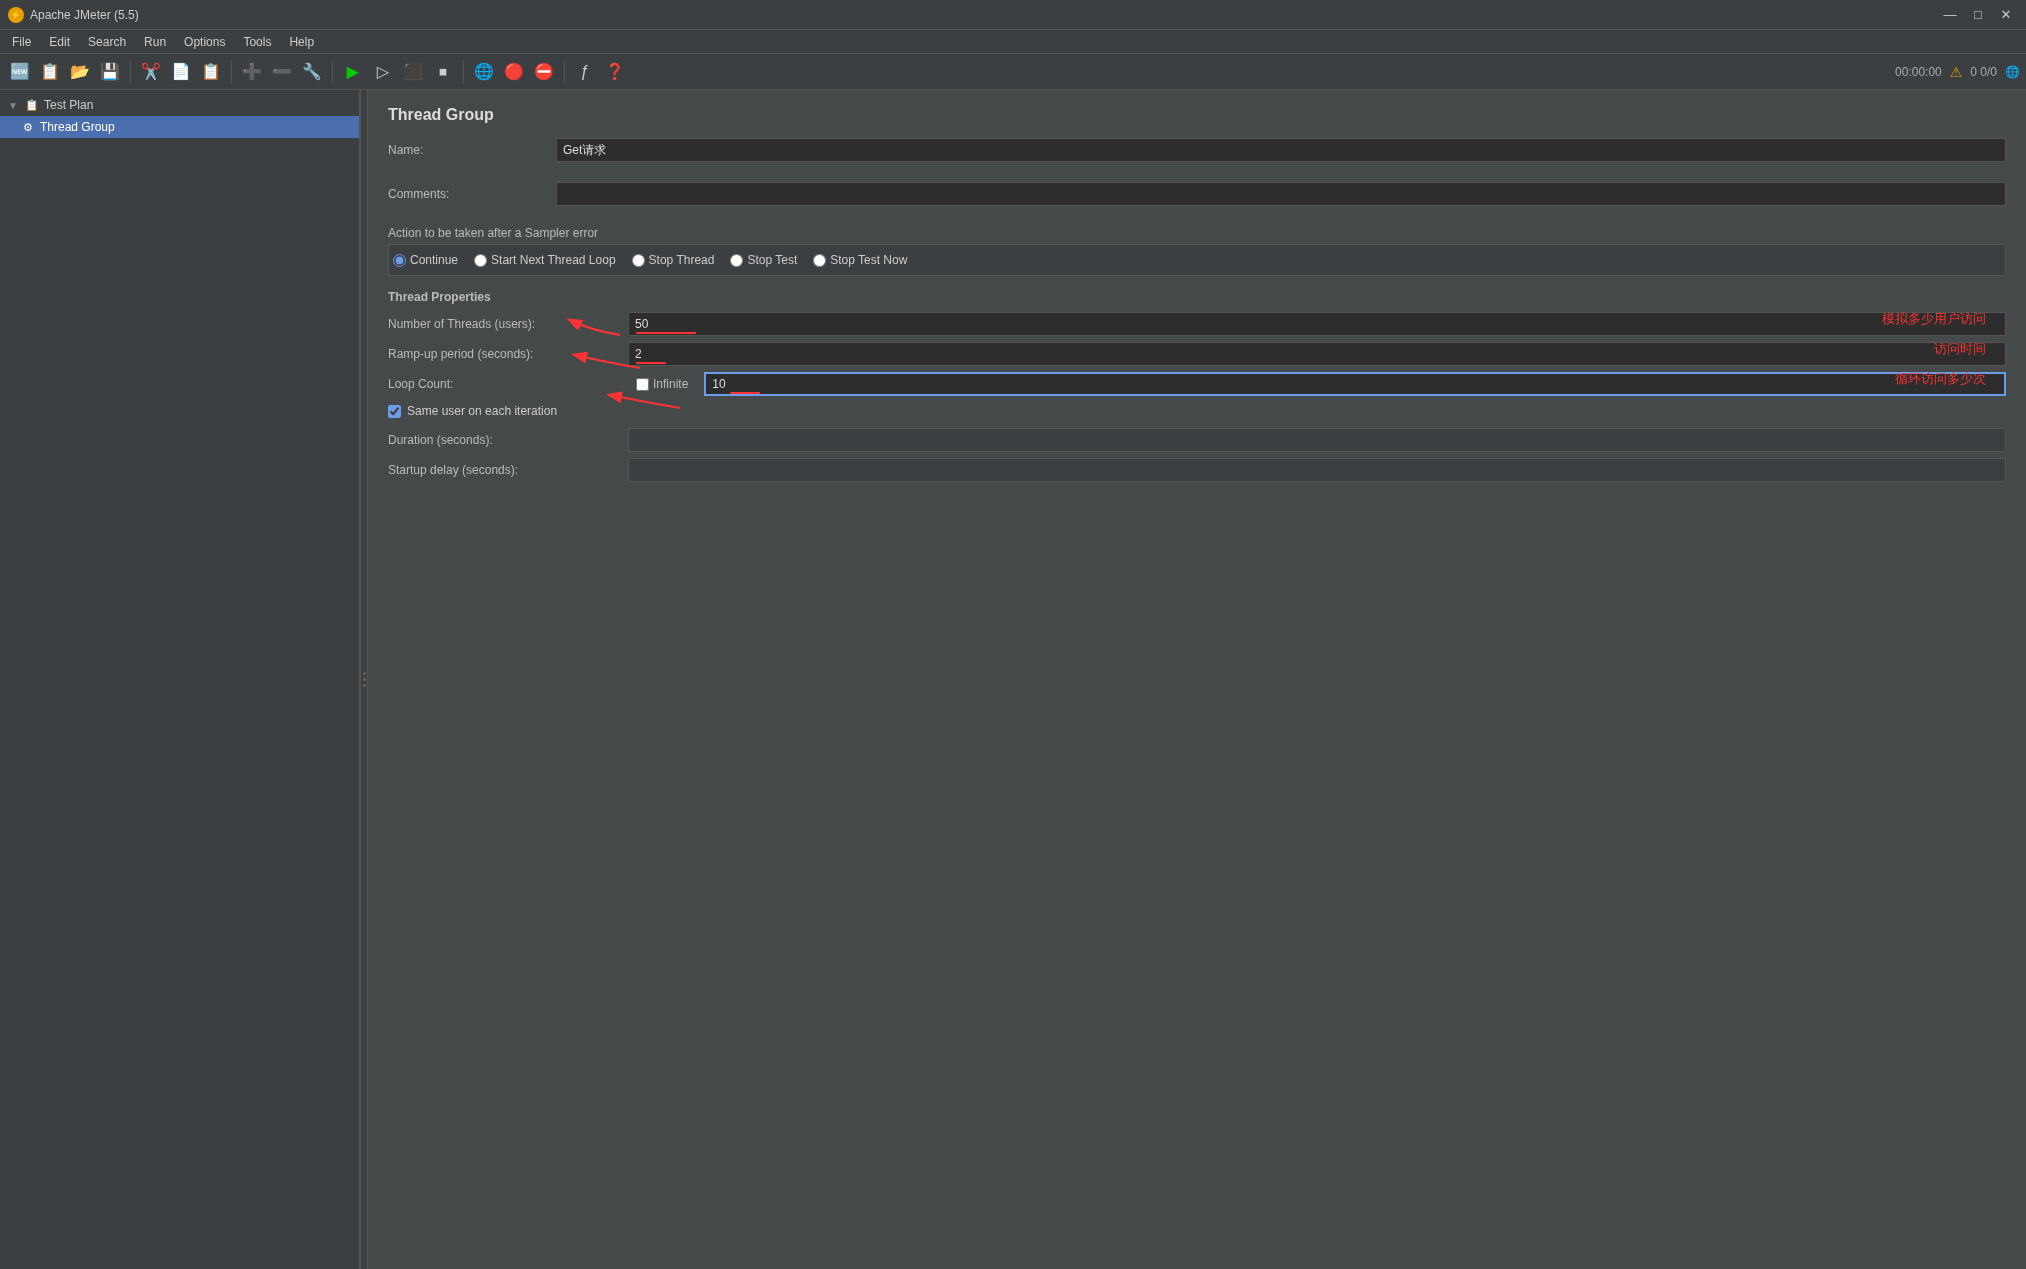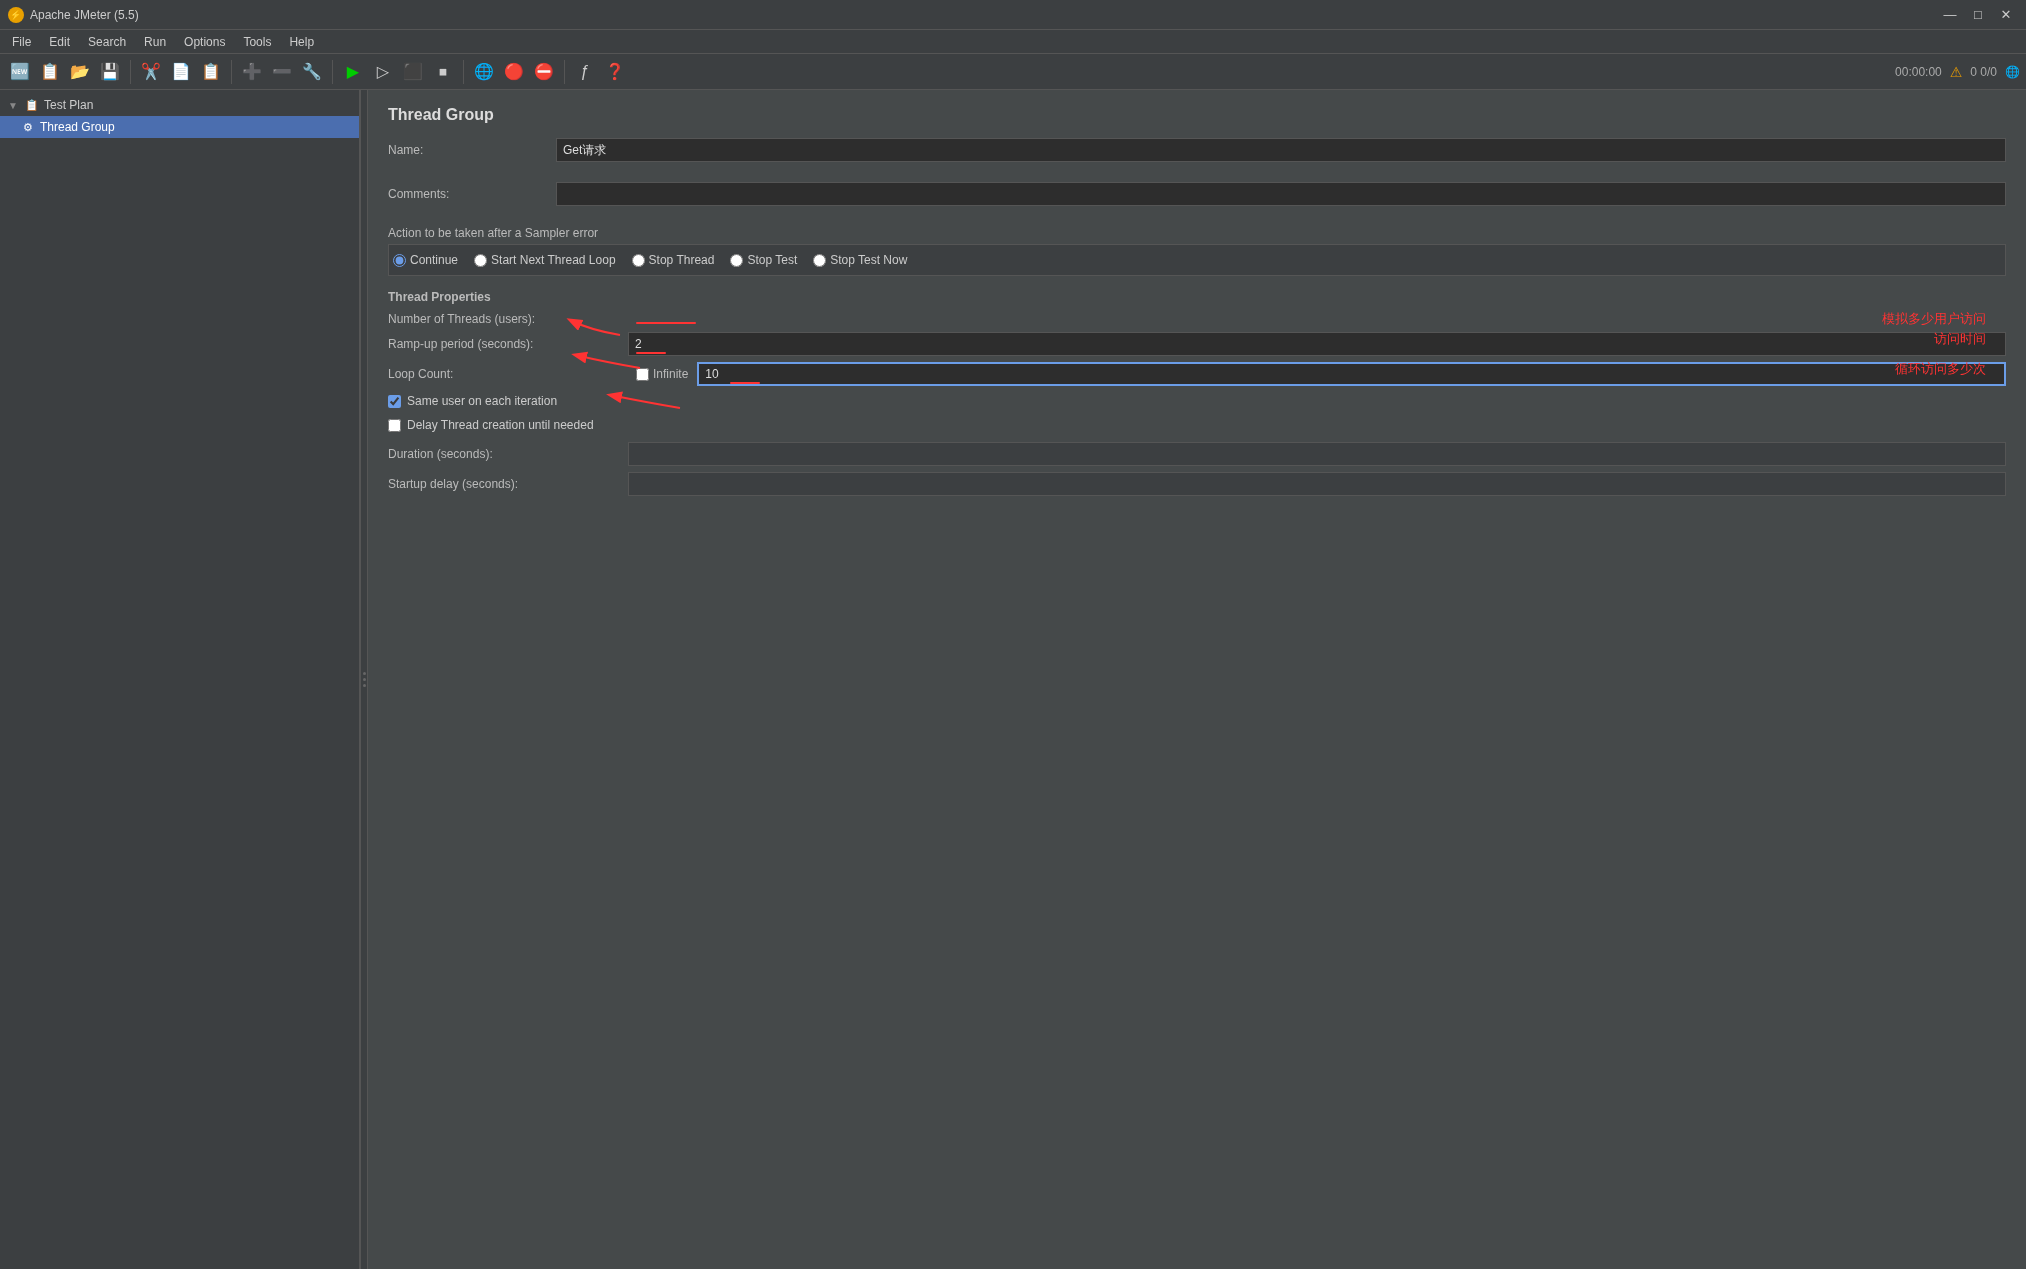--- a/index.html
+++ b/index.html
@@ -441,20 +441,21 @@
         <input type="radio" name="sampler_action" style="">
         <span>Stop Test Now</span>
       </label>
     </div>
 
     <div class="section-label">Thread Properties</div>
 
     <div style="position:relative; margin-bottom:6px;">
       <div class="prop-row">
         <span class="prop-label">Number of Threads (users):</span>
+        <input class="prop-input" type="text" value="50" style="width: calc(100% - 240px); max-width: none; flex: 1 1 0%;">
       </div>
 
       <div style="position:absolute; right:20px; top:-2px; color:#ff3333; font-size:13px; pointer-events:none;">
         <span>模拟多少用户访问</span>
       </div>
 
       <div style="position:absolute; left:248px; bottom:2px; width:60px; height:2px; background:#ff3333; border-radius:2px;"></div>
     </div>
 
     <div style="position:relative; margin-bottom:6px;">
@@ -468,37 +469,33 @@
       <div style="position:absolute; left:248px; bottom:2px; width:30px; height:2px; background:#ff3333; border-radius:2px;"></div>
     </div>
 
     <div style="position:relative; margin-bottom:6px;">
       <div class="loop-row">
         <span class="loop-label">Loop Count:</span>
         <div class="infinite-checkbox-row">
           <input type="checkbox" style="">
           <span>Infinite</span>
         </div>
-        <input class="prop-input highlighted" type="text" value="10" style="margin-left: 1px; flex: 1 1 0%; width: auto;">
+        <input class="prop-input highlighted" type="text" value="10" style="margin-left: 8px; flex: 1 1 0%; width: auto;">
       </div>
       <div style="position:absolute; right:20px; top:-2px; color:#ff3333; font-size:13px; pointer-events:none;">
         <span>循环访问多少次</span>
       </div>
       <div style="position:absolute; left:342px; bottom:2px; width:30px; height:2px; background:#ff3333; border-radius:2px;"></div>
     </div>
 
     <div class="check-row">
       <input type="checkbox" checked="" style="">
       <span class="check-label">Same user on each iteration</span>
     </div>
 
-    <div class="check-row">
-      <input type="checkbox" style="">
-      <span class="check-label">Delay Thread creation until needed</span>
-    </div>
 
 
     <div style="margin-top:8px;">
       <div class="prop-row">
         <span class="prop-label">Duration (seconds):</span>
         <input class="prop-input disabled-input" type="text" value="" disabled="" style="width: calc(100% - 240px); max-width: none; flex: 1 1 0%;">
       </div>
     </div>
 
     <div style="margin-top:4px;">

